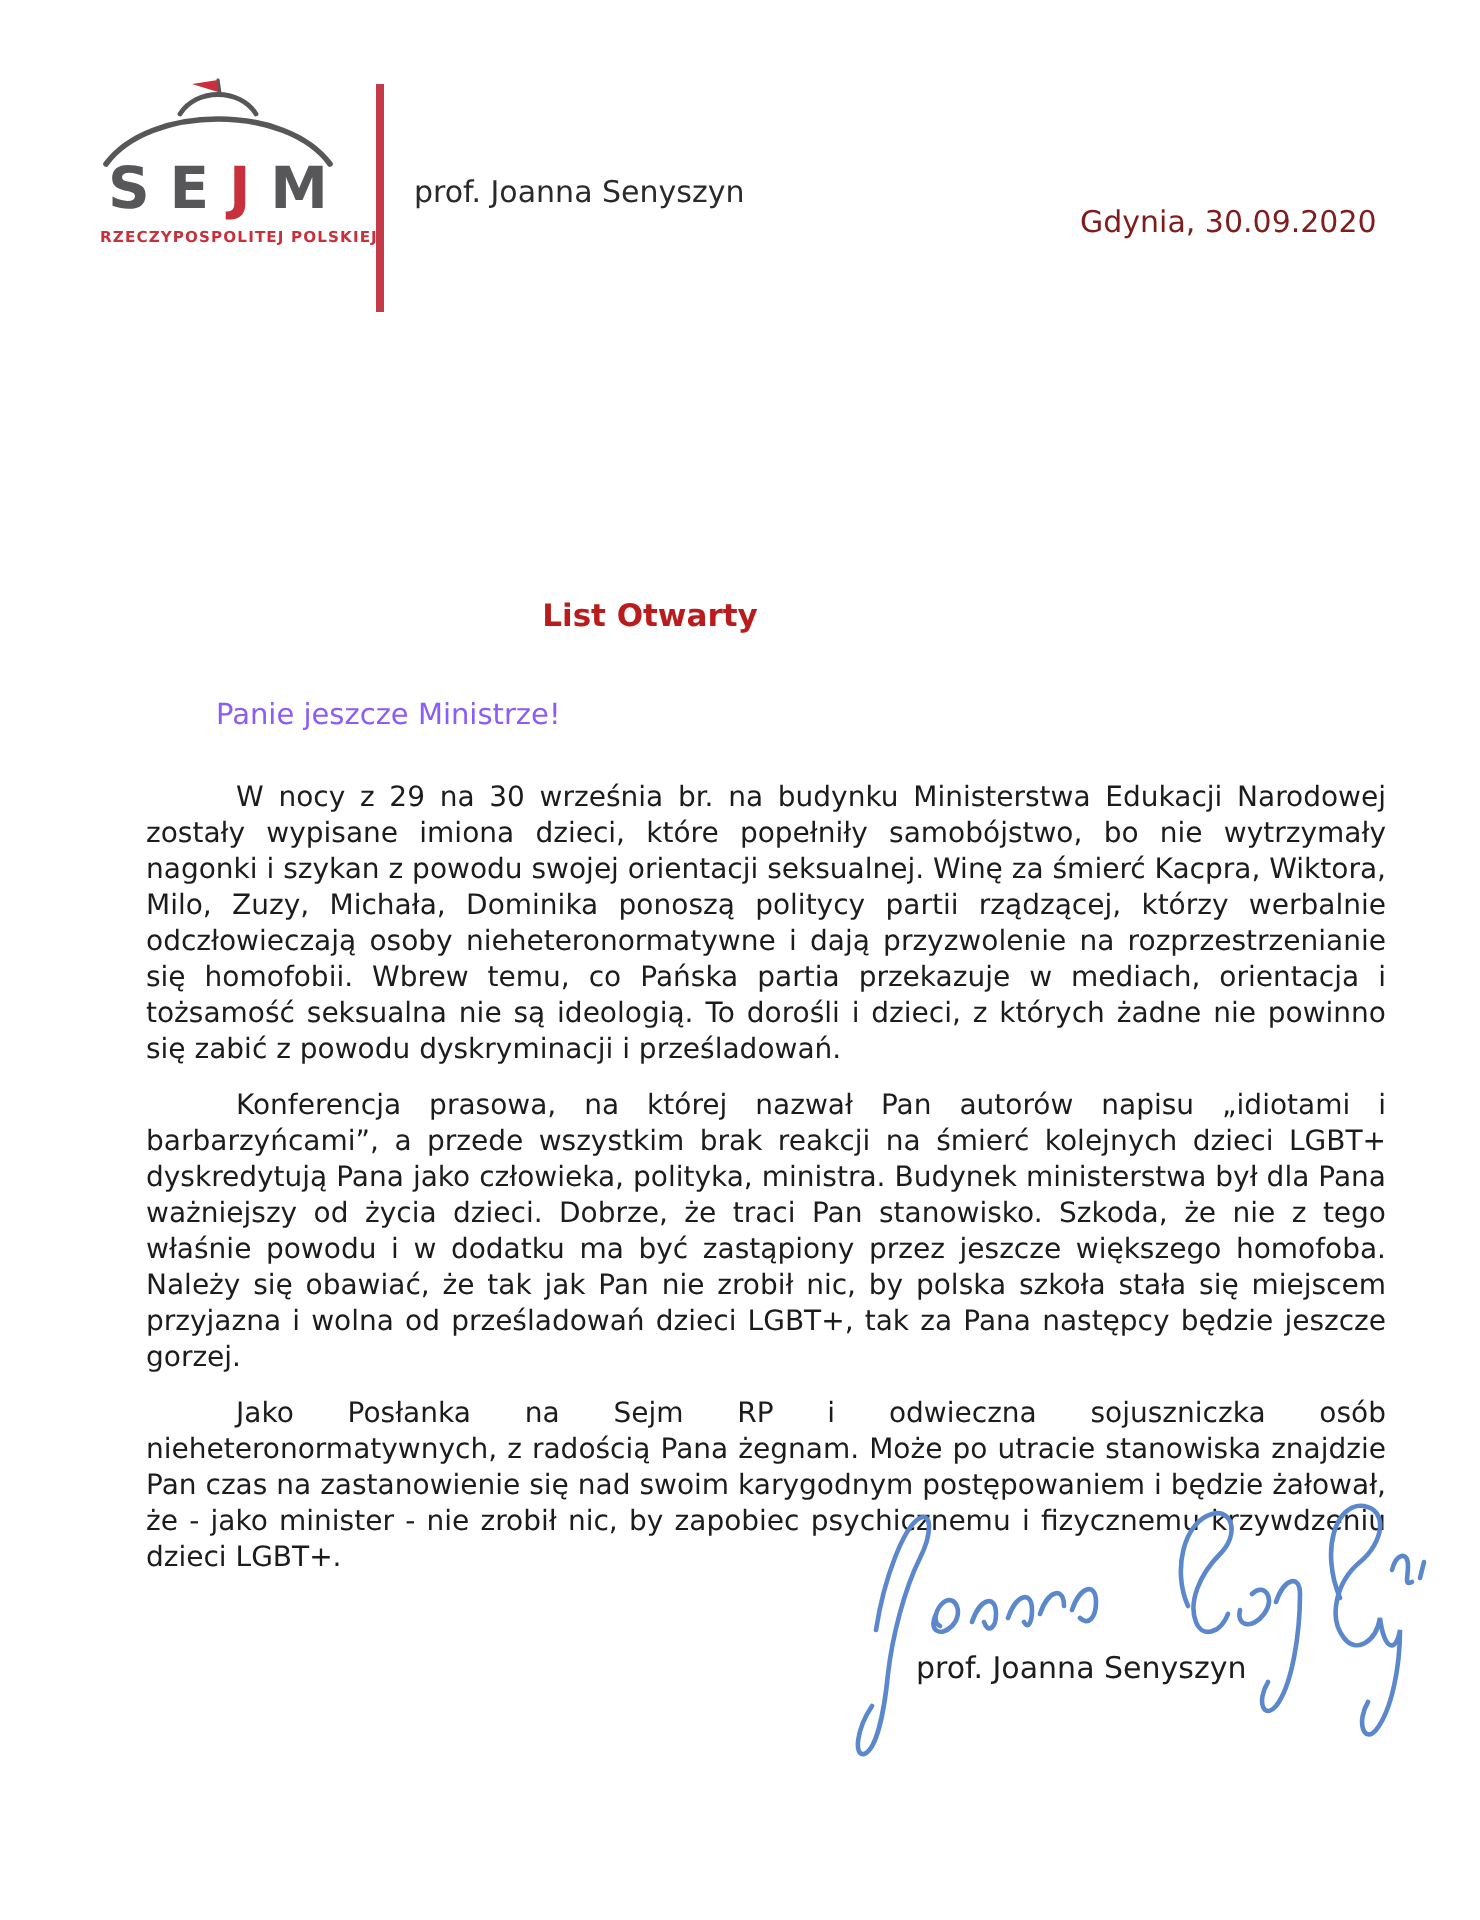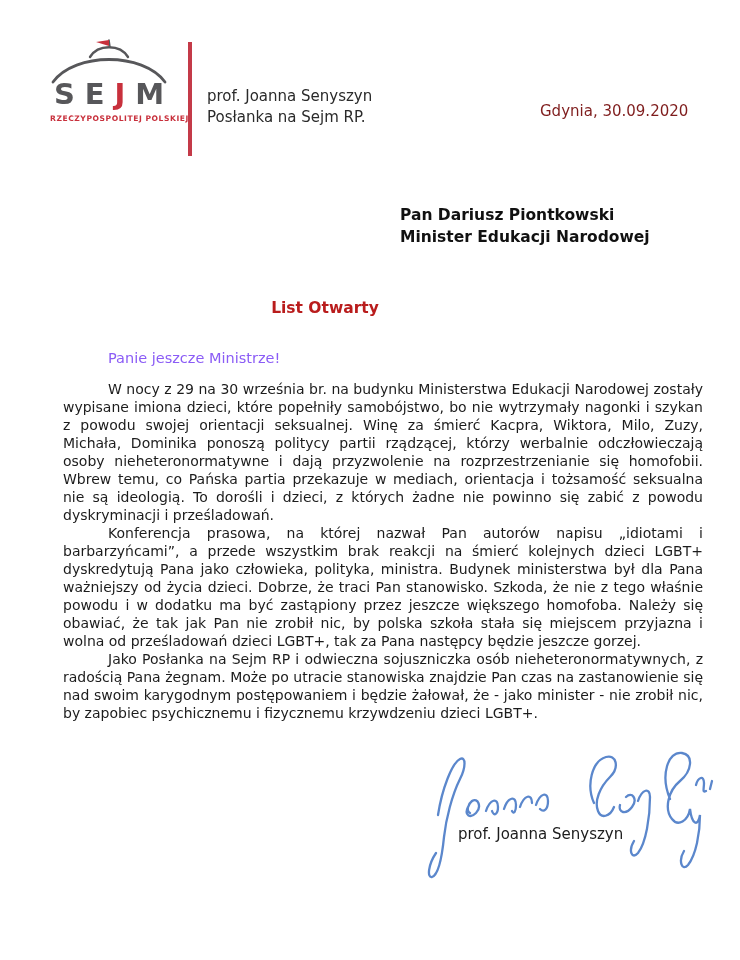--- a/index.html
+++ b/index.html
@@ -37,21 +37,21 @@
   
   .letter-title{
     position:absolute;left:63px;top:299px;width:524px;
     text-align:center;font-size:15.5px;font-weight:bold;color:#b91c1c;
   }
   .salutation{position:absolute;left:108px;top:350px;font-size:14.5px;color:#8b5cf6;}
   .letter-body{
     position:absolute;left:63px;top:380px;width:640px;
     font-size:14px;line-height:18px;text-align:justify;color:#1c1c1c;
   }
-  .letter-body p{margin:0;text-indent:45px;}
+  .letter-body p{margin:10px;text-indent:45px;}
   
   .signature-block{position:absolute;left:408px;top:745px;width:322px;height:145px;}
   .signature-svg{position:absolute;left:0;top:0;}
   .signature-typed{
     position:absolute;left:50px;top:80px;
     font-size:15px;color:#1c1c1c;white-space:nowrap;
   }
 </style>
 </head>
 <body>
@@ -71,29 +71,24 @@
       <span class="red-letter">J</span>
       <span>M</span>
     </div>
     <div class="logo-subtitle">RZECZYPOSPOLITEJ POLSKIEJ</div>
   </div>
 
   <div class="red-divider"></div>
 
   <div class="sender">
     <div>prof. Joanna Senyszyn</div>
-    <div>Posłanka na Sejm RP.</div>
   </div>
 
   <div class="letter-date">Gdynia, 30.09.2020</div>
 
-  <div class="recipient">
-    <div>Pan Dariusz Piontkowski</div>
-    <div>Minister Edukacji Narodowej</div>
-  </div>
 
   <div class="letter-title">List Otwarty</div>
 
   <div class="salutation">Panie jeszcze Ministrze!</div>
 
   <div class="letter-body">
     <p>W nocy z 29 na 30 września br. na budynku Ministerstwa Edukacji Narodowej zostały wypisane imiona dzieci, które popełniły samobójstwo, bo nie wytrzymały nagonki i szykan z powodu swojej orientacji seksualnej. Winę za śmierć Kacpra, Wiktora, Milo, Zuzy, Michała, Dominika ponoszą politycy partii rządzącej, którzy werbalnie odczłowieczają osoby nieheteronormatywne i dają przyzwolenie na rozprzestrzenianie się homofobii. Wbrew temu, co Pańska partia przekazuje w mediach, orientacja i tożsamość seksualna nie są ideologią. To dorośli i dzieci, z których żadne nie powinno się zabić z powodu dyskryminacji i prześladowań.</p>
     <p>Konferencja prasowa, na której nazwał Pan autorów napisu „idiotami i barbarzyńcami”, a przede wszystkim brak reakcji na śmierć kolejnych dzieci LGBT+ dyskredytują Pana jako człowieka, polityka, ministra. Budynek ministerstwa był dla Pana ważniejszy od życia dzieci. Dobrze, że traci Pan stanowisko. Szkoda, że nie z tego właśnie powodu i w dodatku ma być zastąpiony przez jeszcze większego homofoba. Należy się obawiać, że tak jak Pan nie zrobił nic, by polska szkoła stała się miejscem przyjazna i wolna od prześladowań dzieci LGBT+, tak za Pana następcy będzie jeszcze gorzej.</p>
     <p>Jako Posłanka na Sejm RP i odwieczna sojuszniczka osób nieheteronormatywnych, z radością Pana żegnam. Może po utracie stanowiska znajdzie Pan czas na zastanowienie się nad swoim karygodnym postępowaniem i będzie żałował, że - jako minister - nie zrobił nic, by zapobiec psychicznemu i fizycznemu krzywdzeniu dzieci LGBT+.</p>
   </div>

